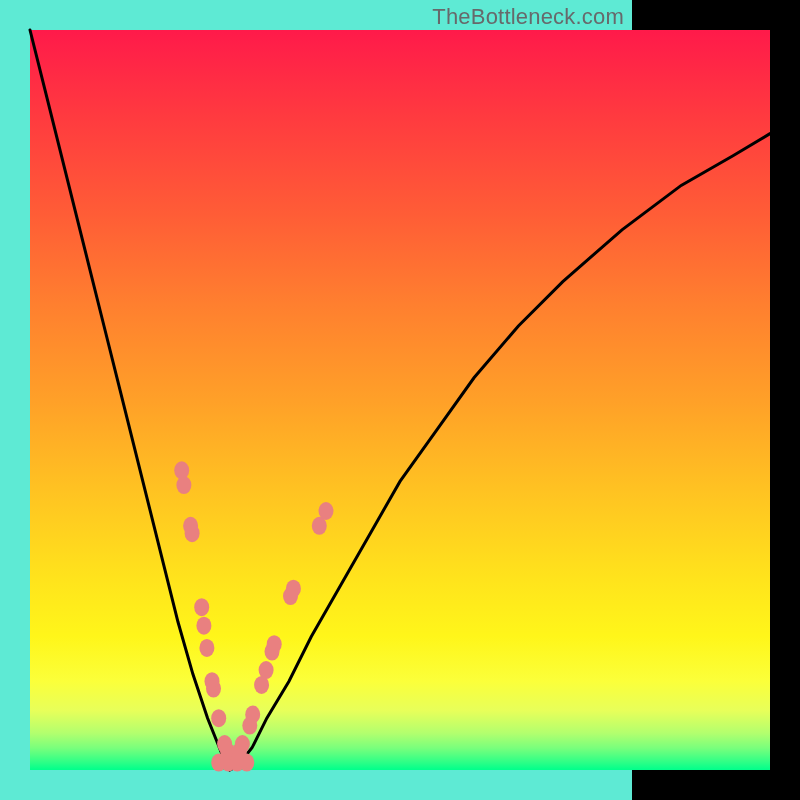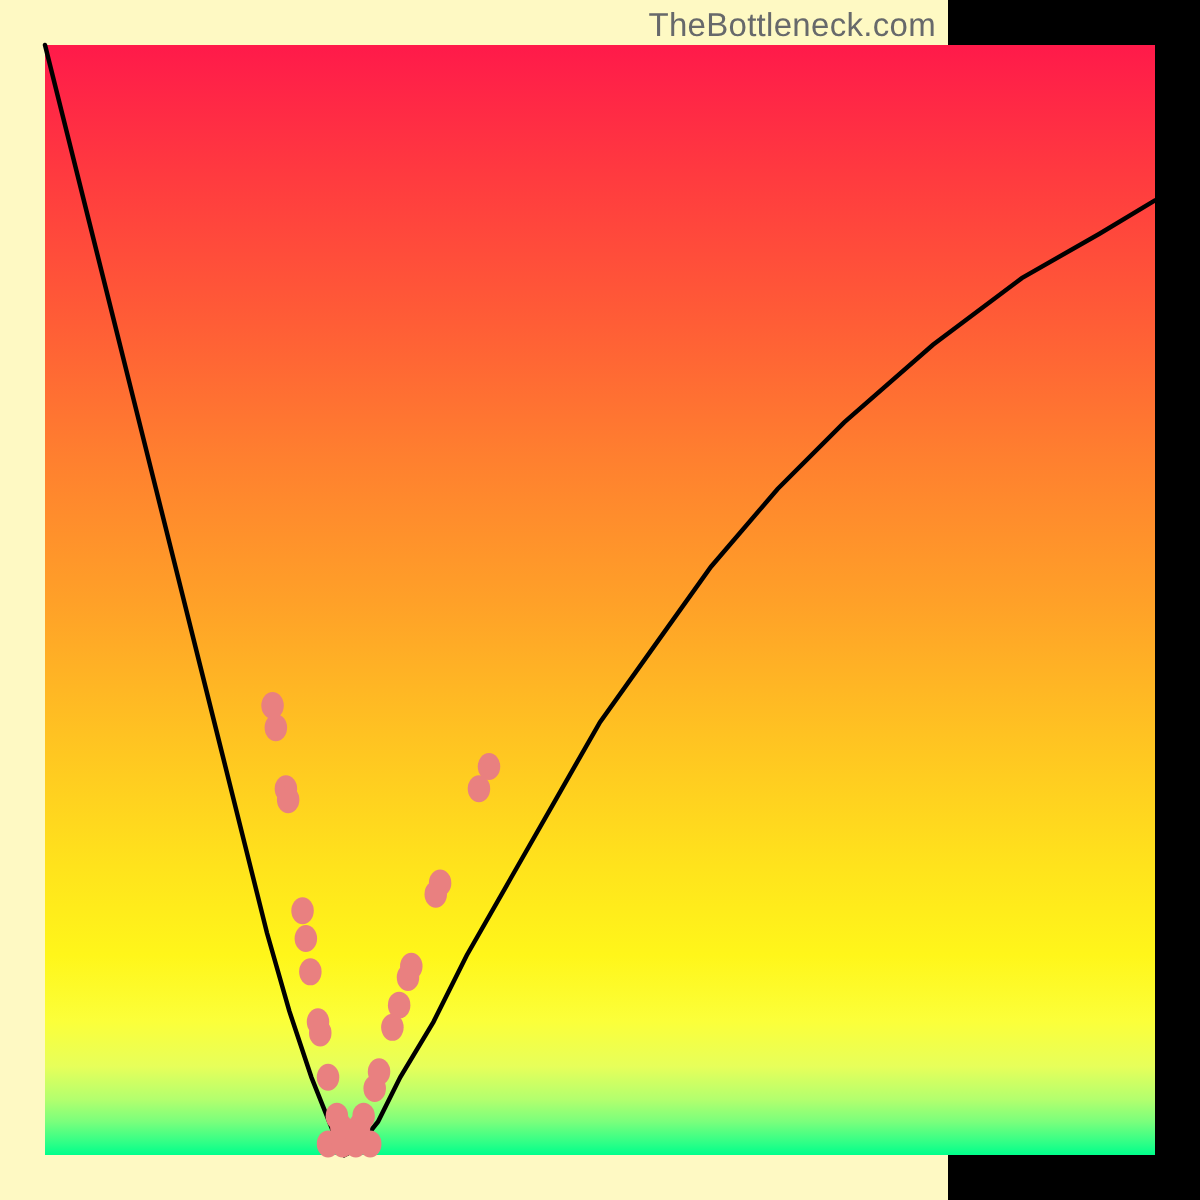--- a/index.html
+++ b/index.html
@@ -10,21 +10,21 @@
     overflow: hidden;
     background: #000;
     font-family: Arial, Helvetica, sans-serif;
   }
   .frame {
     position: absolute;
     left: 0;
     top: 0;
     width: 632px;
     height: 800px;
-    background: #fef9c3;
+    background: #5eead4;
   }
   .plot-area {
     position: absolute;
     left: 30px;
     top: 30px;
     width: 740px;
     height: 740px;
     background: linear-gradient(
       to bottom,
       #ff1a4a 0%,

